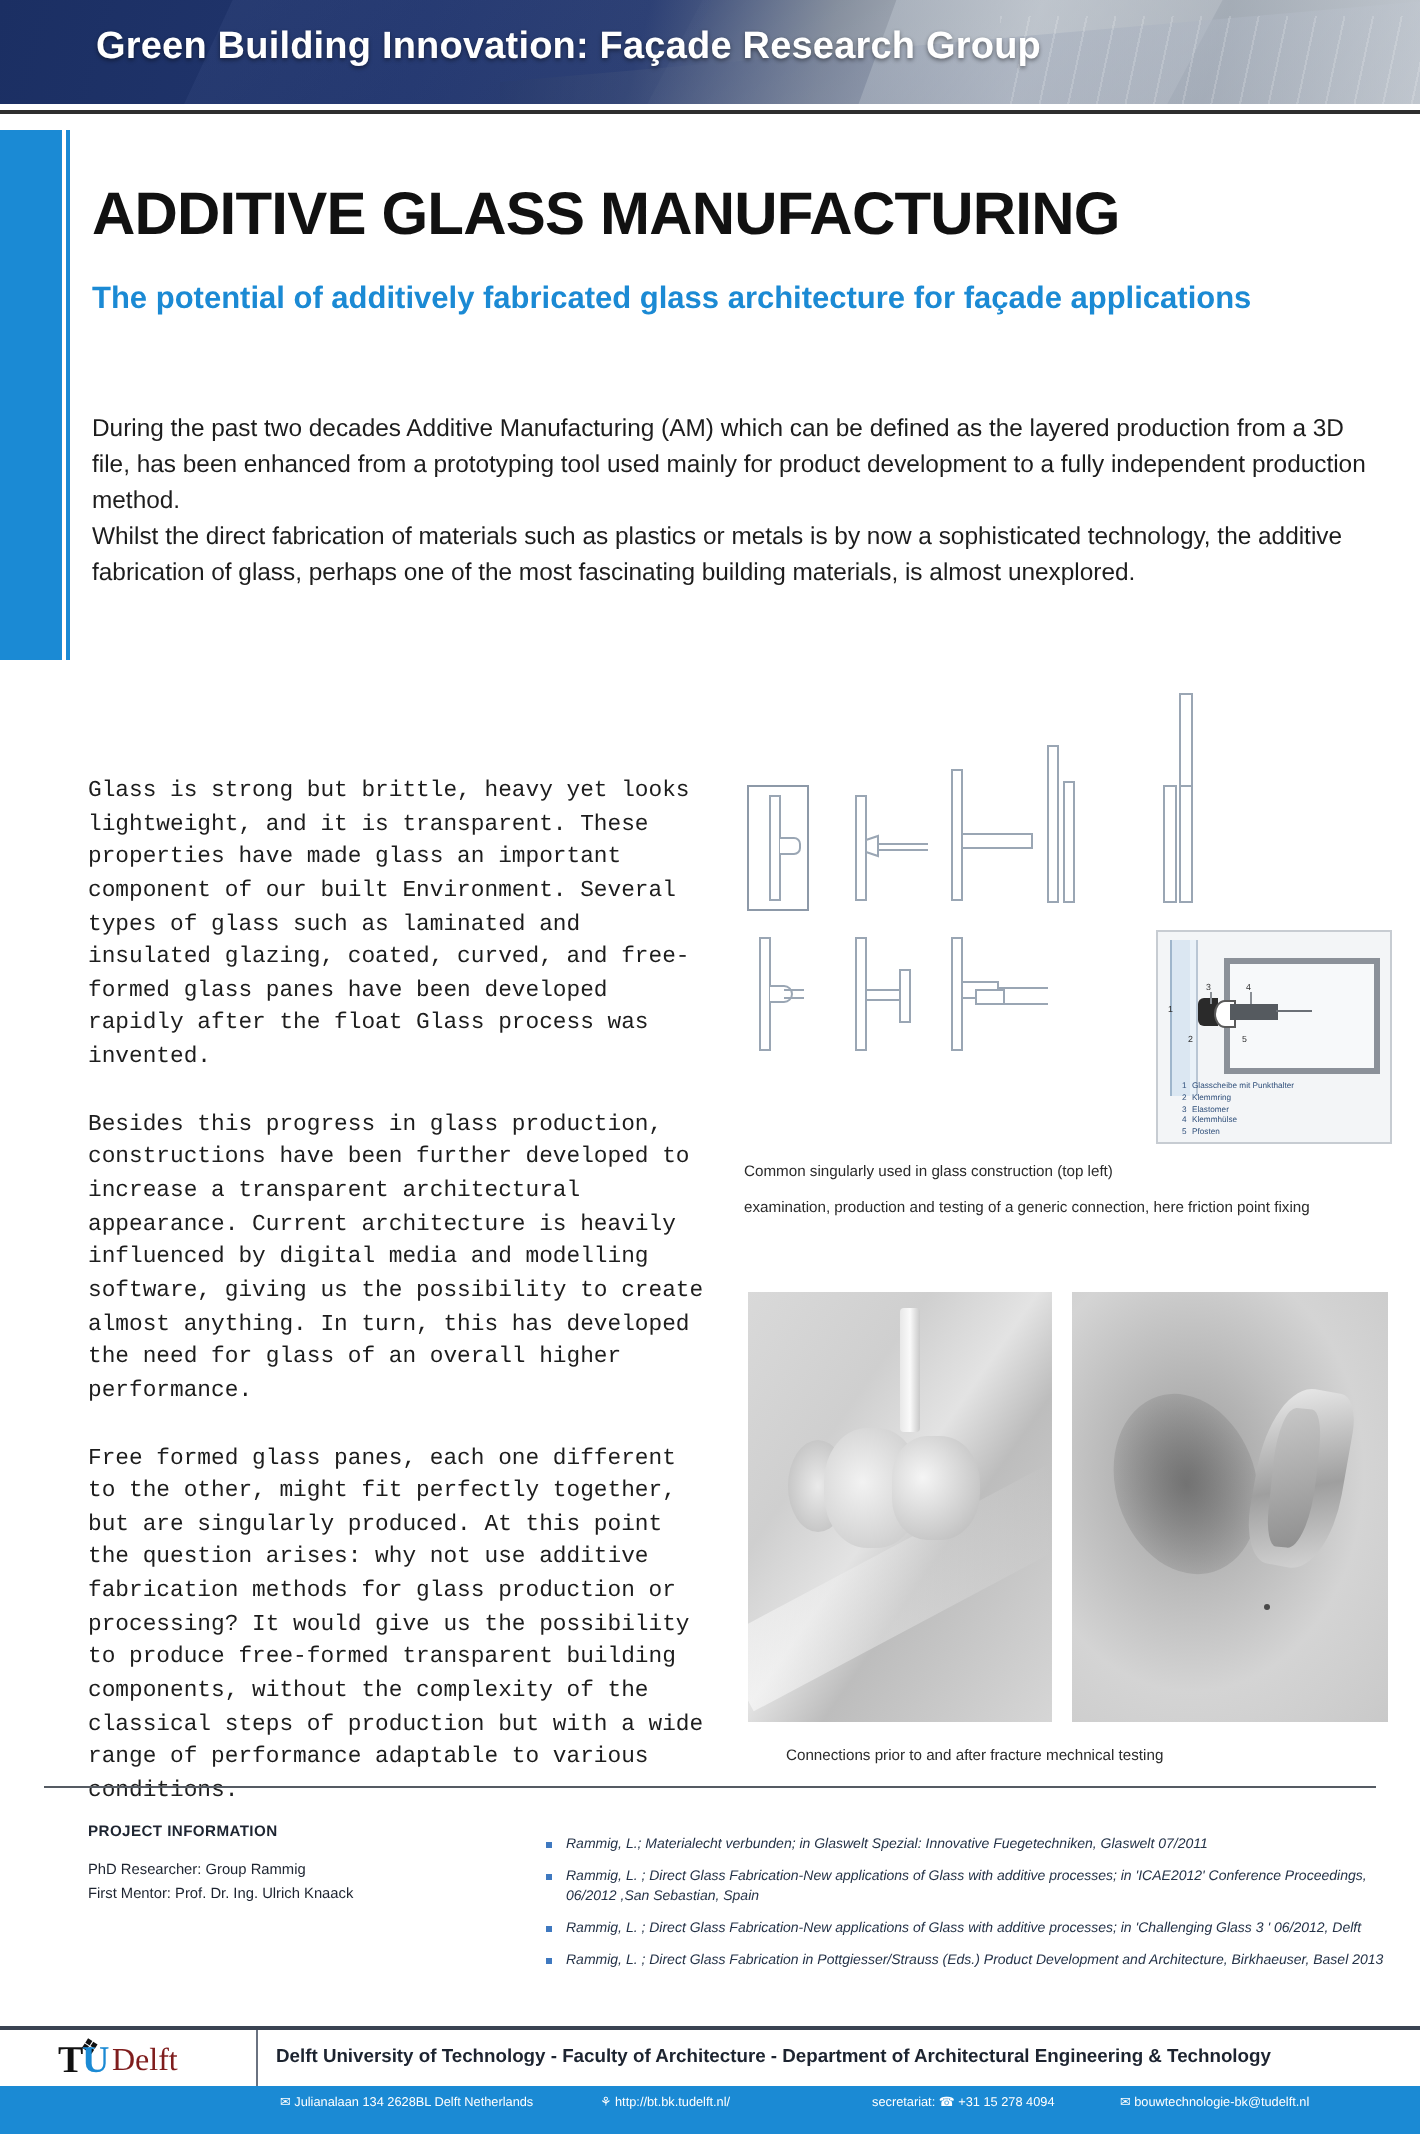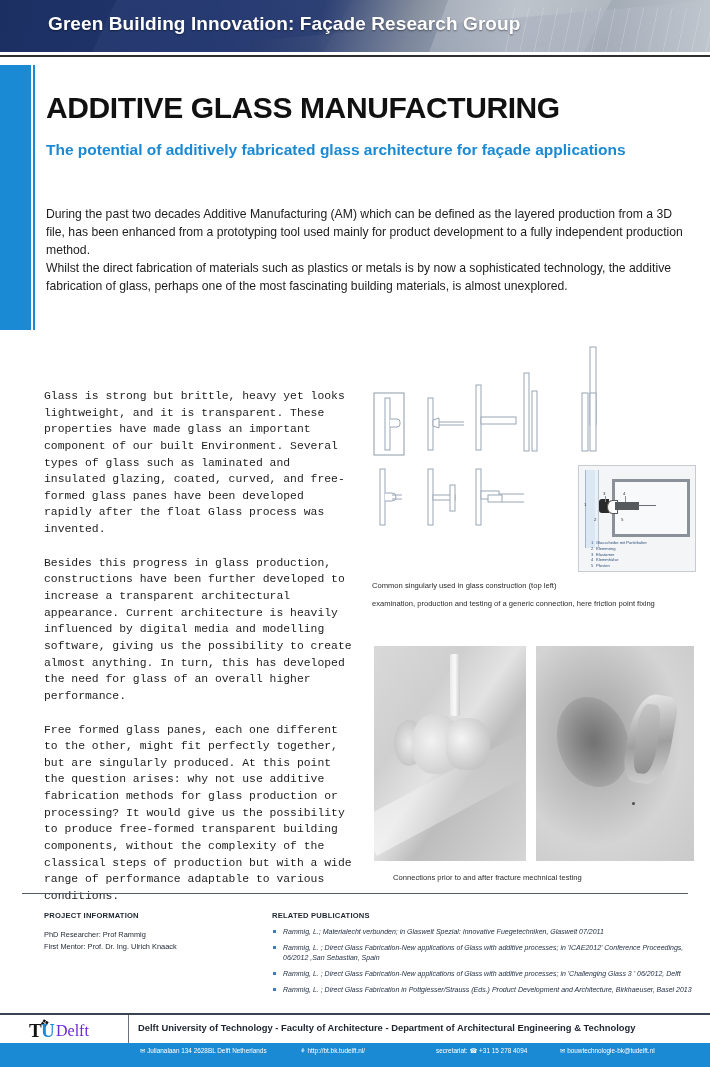--- a/index.html
+++ b/index.html
@@ -103,21 +103,21 @@
     font-size:7px;font-style:italic;color:#243247;line-height:1.42;}
   .rp li::before{content:"";position:absolute;left:1px;top:3px;width:3px;height:3px;background:#3f79c0;}
 
   
   .footer-top{position:absolute;left:0;top:1015px;width:710px;height:28px;background:#ffffff;}
   .footer-rule{position:absolute;left:0;top:1013px;width:710px;height:2px;background:#3a4352;}
   .tud-logo{position:absolute;left:26px;top:1019px;width:96px;height:22px;}
   .tud-flame{position:absolute;left:14px;top:-2px;font-size:11px;color:#111;transform:rotate(-12deg);}
   .tud-t{position:absolute;left:3px;top:1px;font-size:19px;font-weight:bold;color:#111;font-family:"Liberation Serif",serif;}
   .tud-u{position:absolute;left:15px;top:1px;font-size:19px;font-weight:bold;color:#1b8ad4;font-family:"Liberation Serif",serif;}
-  .tud-delft{position:absolute;left:30px;top:3px;font-size:16px;color:#6d28d9;font-family:"Liberation Serif",serif;}
+  .tud-delft{position:absolute;left:30px;top:3px;font-size:16px;color:#7f1d1d;font-family:"Liberation Serif",serif;}
   .footer-divider{position:absolute;left:128px;top:1015px;width:1px;height:28px;background:#6a7280;}
   .footer-org{position:absolute;left:138px;top:1022px;width:560px;font-size:9.4px;font-weight:bold;color:#1d2430;}
   .footer-bar{position:absolute;left:0;top:1043px;width:710px;height:24px;background:#1b8ad4;}
   .fb-item{position:absolute;top:4px;font-size:6.4px;color:#ffffff;white-space:nowrap;}
   .fb-addr{left:140px;}
   .fb-url{left:300px;}
   .fb-sec{left:436px;}
   .fb-mail{left:560px;}
 </style>
 </head>
@@ -231,26 +231,25 @@
   <div class="ph-shape pb-shard2"></div>
   <div class="ph-shape pb-dot"></div>
 </div>
 <div class="cap cap-3">Connections prior to and after fracture mechnical testing</div>
 
 <div class="divider"></div>
 
 <div class="pi">
   <div class="info-head">PROJECT INFORMATION</div>
   <div class="pi-gap"></div>
-  <div class="pi-line">PhD Researcher: Prof Rammig</div>
+  <div class="pi-line">PhD Researcher: Group Rammig</div>
   <div class="pi-line">First Mentor: Prof. Dr. Ing. Ulrich Knaack</div>
 </div>
 
 <div class="rp">
-  <div class="info-head">RELATED PUBLICATIONS</div>
   <ul>
     <li>Rammig, L.; Materialecht verbunden; in Glaswelt Spezial: Innovative Fuegetechniken, Glaswelt 07/2011</li>
     <li>Rammig, L. ; Direct Glass Fabrication-New applications of Glass with additive processes; in 'ICAE2012' Conference Proceedings, 06/2012 ,San Sebastian, Spain</li>
     <li>Rammig, L. ; Direct Glass Fabrication-New applications of Glass with additive processes; in 'Challenging Glass 3 ' 06/2012, Delft</li>
     <li>Rammig, L. ; Direct Glass Fabrication in Pottgiesser/Strauss (Eds.) Product Development and Architecture, Birkhaeuser, Basel 2013</li>
   </ul>
 </div>
 
 <div class="footer-rule"></div>
 <div class="footer-top"></div>

